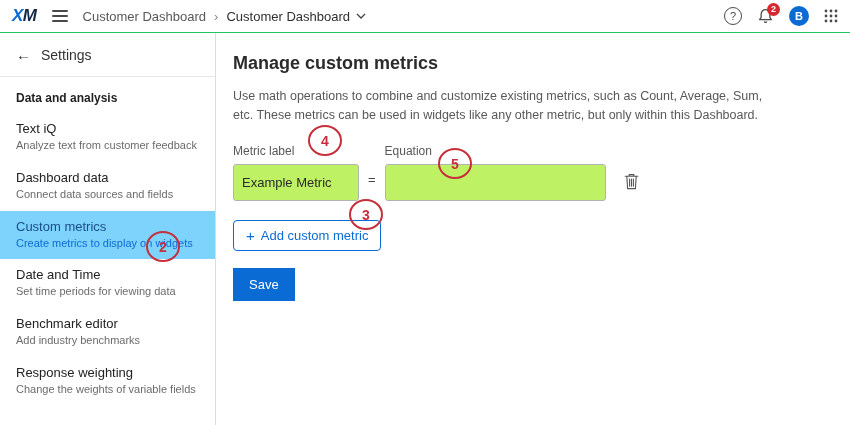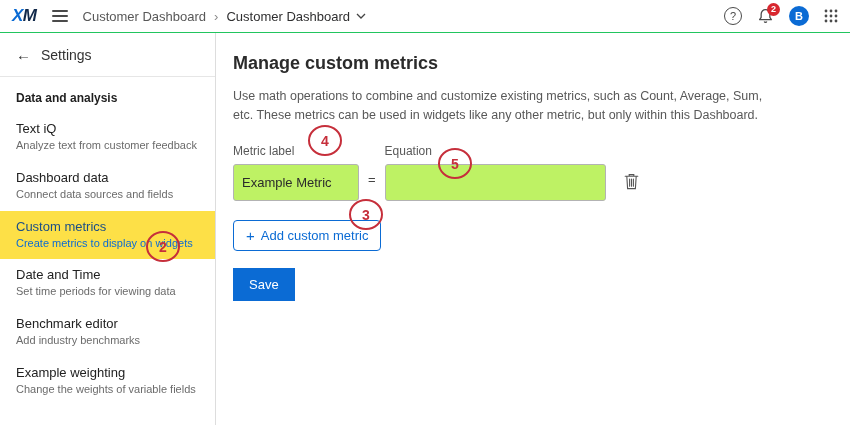--- a/index.html
+++ b/index.html
@@ -59,21 +59,21 @@
   .settings-row {
     display: flex; align-items: center; gap: 10px;
     padding: 13px 16px; border-bottom: 1px solid #e6e6e6;
     font-size: 14px; color: #333; cursor: pointer;
   }
   .back-arrow { font-size: 15px; color: #333; }
   .section-label { padding: 14px 16px 8px; font-size: 12px; font-weight: bold; color: #1f1f1f; }
   .side-item { padding: 8px 16px 9px; cursor: pointer; }
   .side-item .title { font-size: 13px; color: #222; margin-bottom: 3px; }
   .side-item .desc { font-size: 11px; color: #6b6b6b; line-height: 1.25; }
-  .side-item.selected { background: #fde047; }
+  .side-item.selected { background: #7dd3fc; }
   .side-item.selected .title { color: #1b4e86; }
   .side-item.selected .desc { color: #0b6bd4; }
 
   
   .main {
     position: absolute; top: 33px; left: 217px; right: 0; bottom: 0;
     padding: 20px 16px; background: #fff;
   }
   .page-title { font-size: 18px; font-weight: bold; color: #2b2b2b; margin-bottom: 13px; }
   .page-desc { font-size: 12.5px; color: #585858; line-height: 1.55; max-width: 548px; margin-bottom: 18px; }
@@ -189,21 +189,21 @@
   </div>
   <div class="side-item">
     <div class="title">Date and Time</div>
     <div class="desc">Set time periods for viewing data</div>
   </div>
   <div class="side-item">
     <div class="title">Benchmark editor</div>
     <div class="desc">Add industry benchmarks</div>
   </div>
   <div class="side-item">
-    <div class="title">Example weighting</div>
+    <div class="title">Response weighting</div>
     <div class="desc">Change the weights of variable fields</div>
   </div>
 </aside>
 
 <main class="main">
   <h1 class="page-title">Manage custom metrics</h1>
   <p class="page-desc">Use math operations to combine and customize existing metrics, such as Count, Average, Sum, etc. These metrics can be used in widgets like any other metric, but only within this Dashboard.</p>
 
   <div class="metric-row">
     <div class="field-group">

